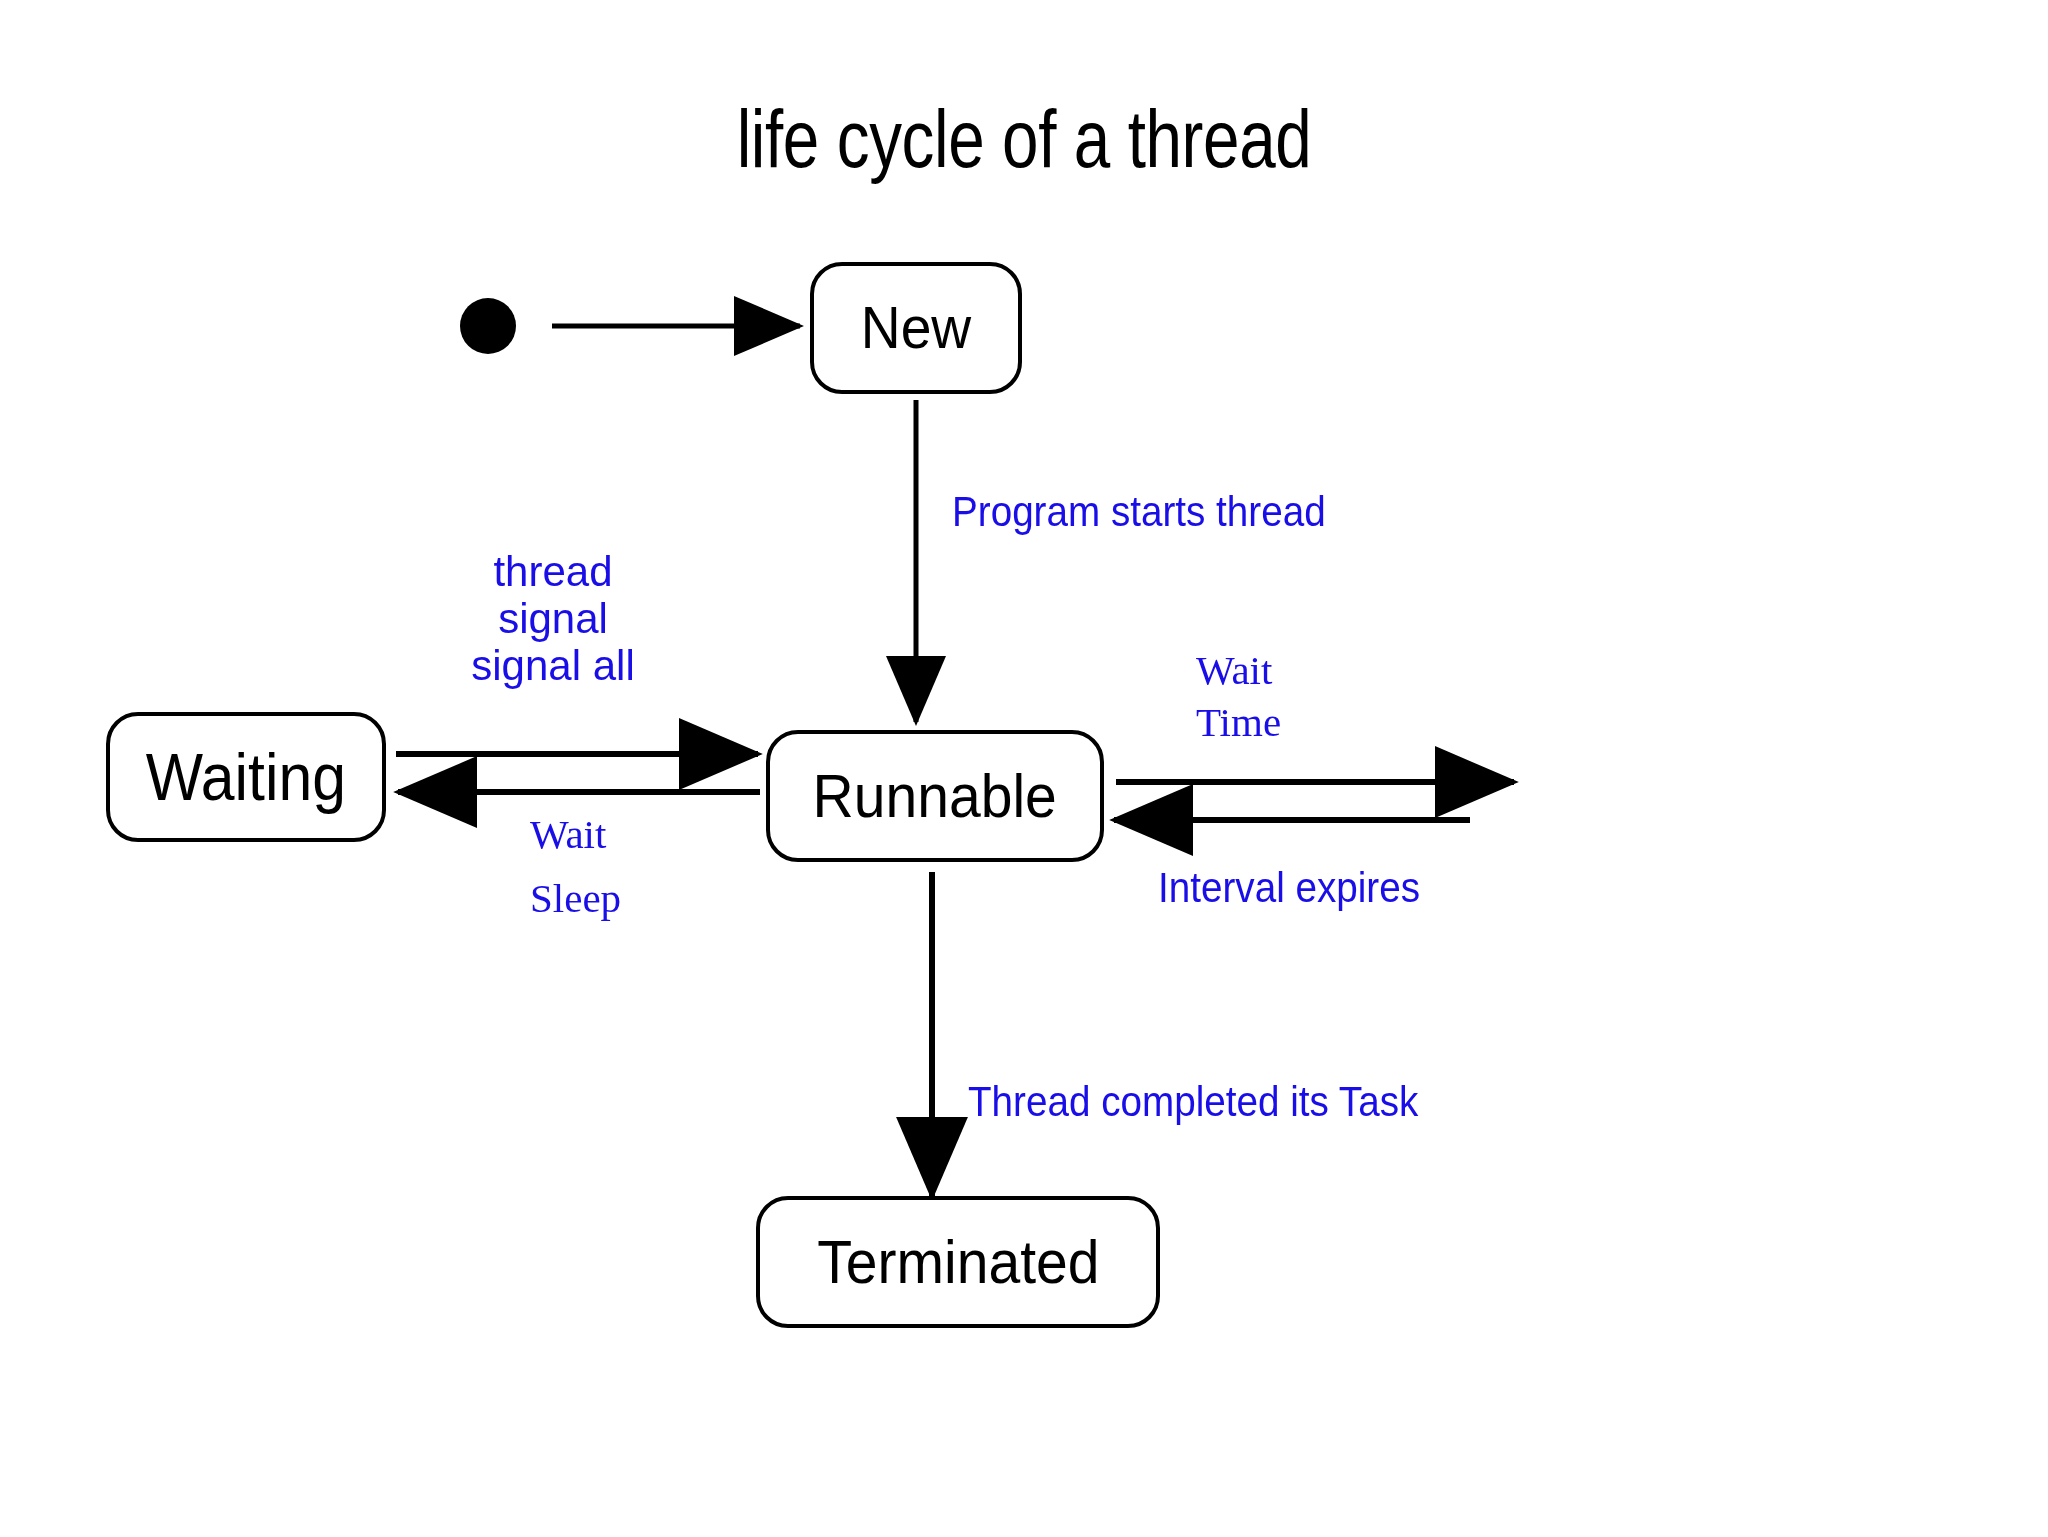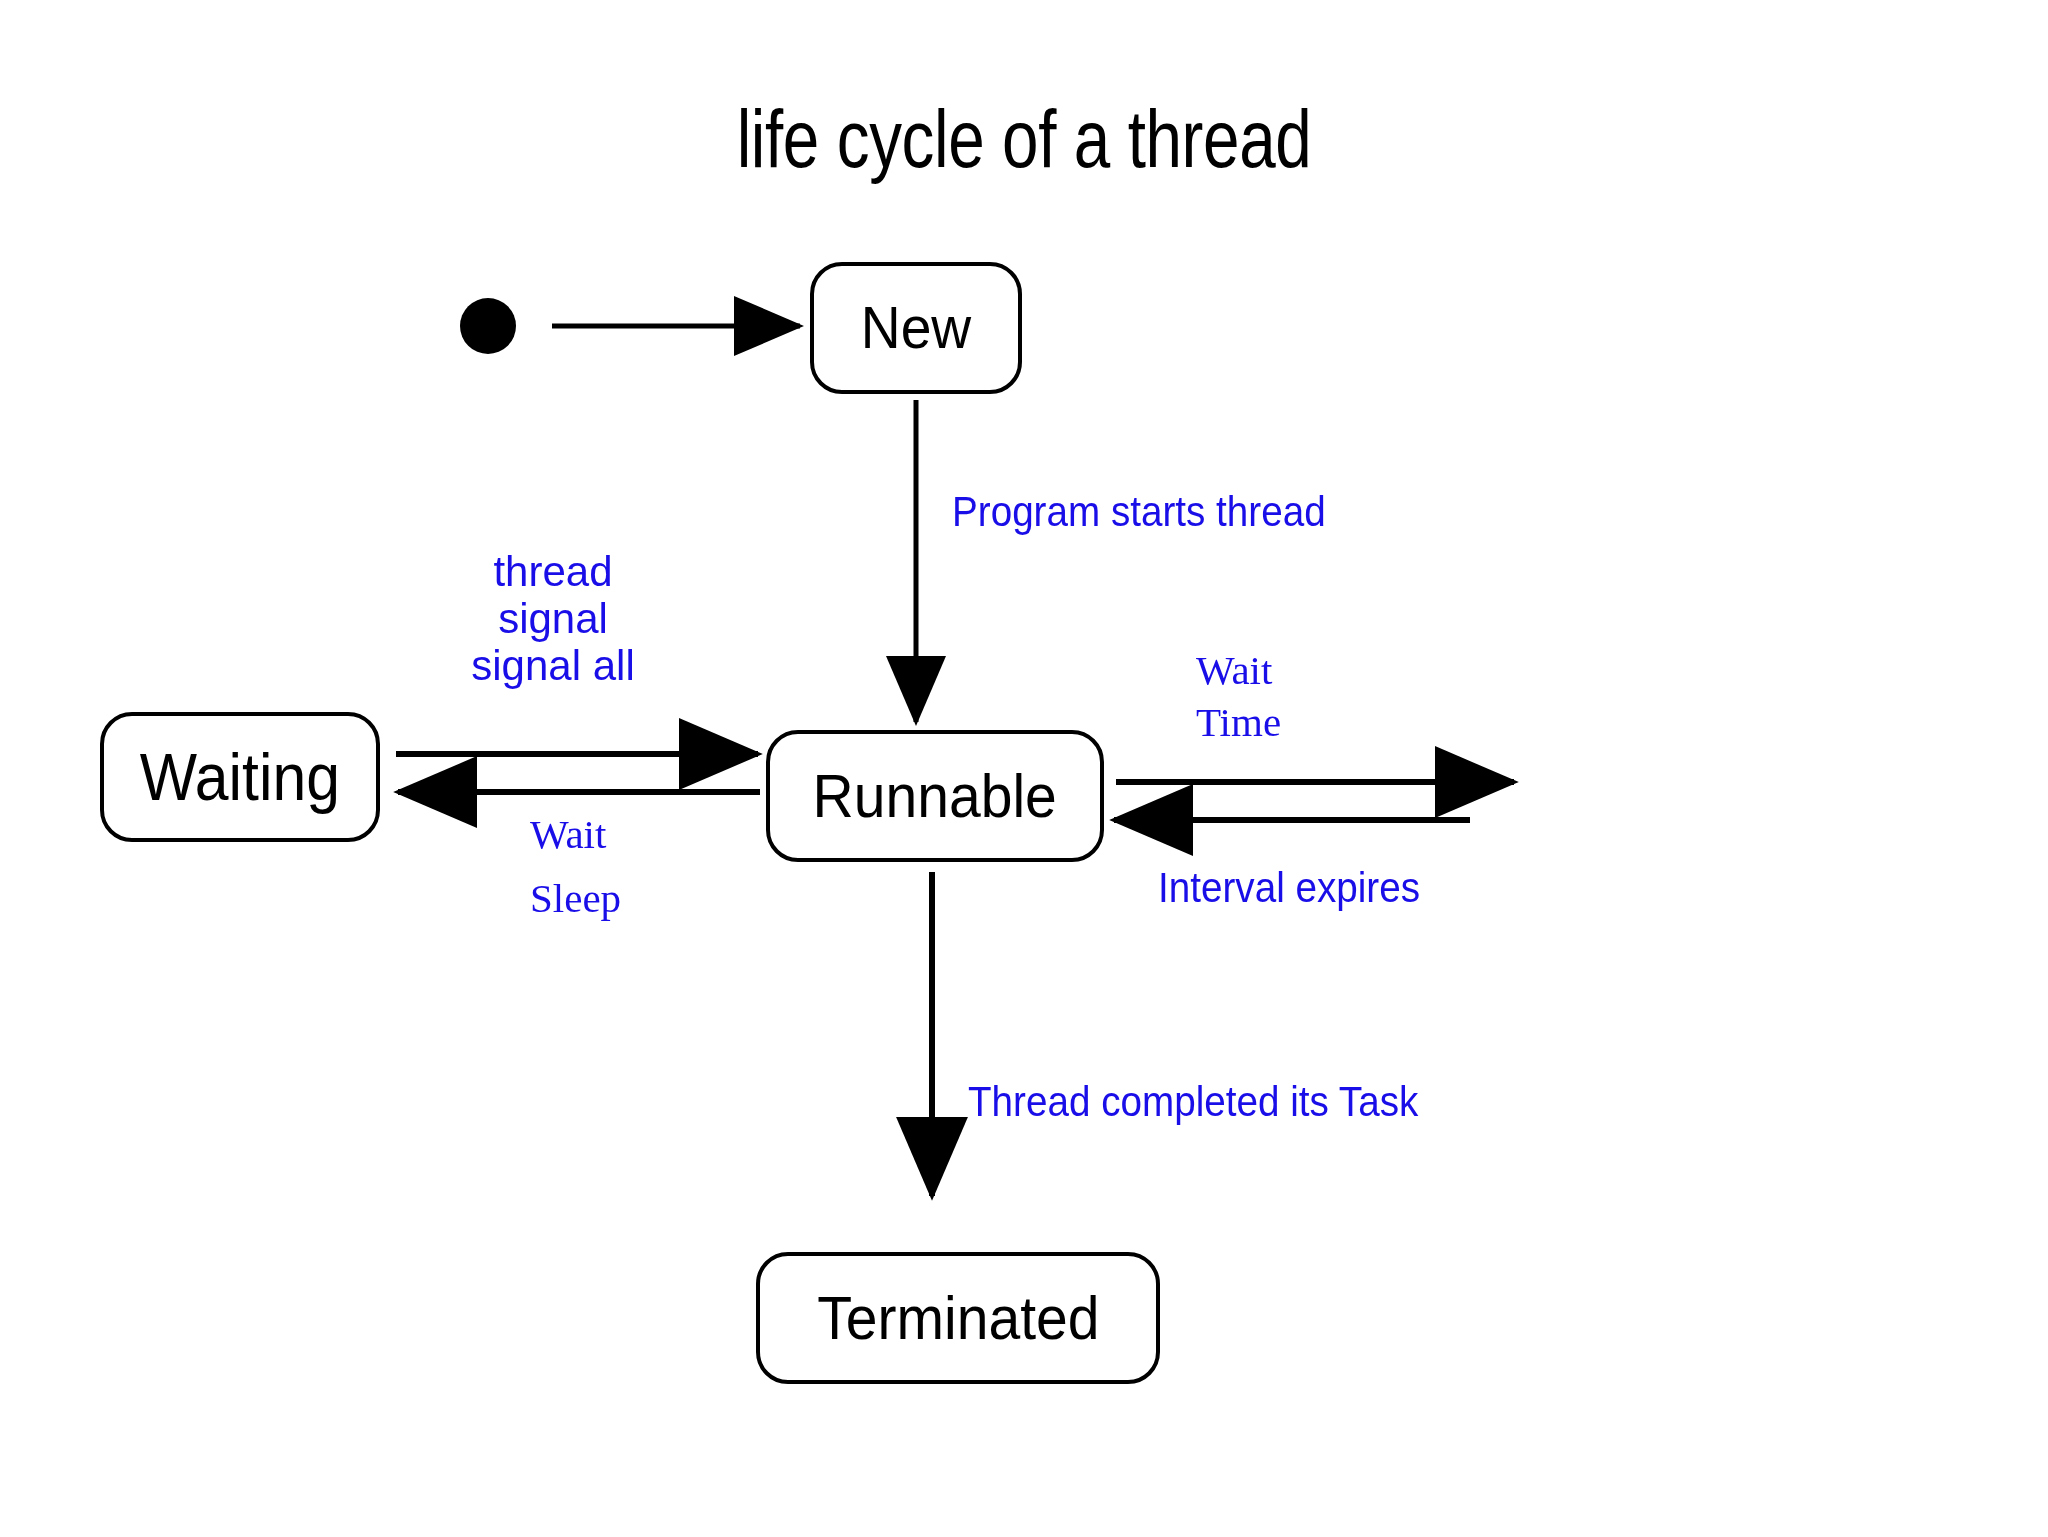--- a/index.html
+++ b/index.html
@@ -57,24 +57,24 @@
   .state-label {
     font-family: "Liberation Sans Narrow", "Liberation Sans", sans-serif;
     font-size: 62px;
     color: #000000;
     white-space: nowrap;
     transform: scaleX(0.92);
     line-height: 1;
   }
 
   #box-new        { left: 810px;  top: 262px;  width: 212px; height: 132px; }
-  #box-waiting    { left: 100px;  top: 712px;  width: 280px; height: 130px; }
+  #box-waiting    { left: 106px;  top: 712px;  width: 280px; height: 130px; }
   #box-runnable   { left: 766px;  top: 730px;  width: 338px; height: 132px; }
   #box-timewait   { left: 1522px; top: 722px;  width: 464px; height: 132px; }
-  #box-terminated { left: 756px;  top: 1252px; width: 404px; height: 132px; }
+  #box-terminated { left: 756px;  top: 1196px; width: 404px; height: 132px; }
 
   #box-new .state-label        { font-size: 60px; }
   #box-waiting .state-label    { font-size: 66px; }
   #box-runnable .state-label   { font-size: 62px; }
   #box-timewait .state-label   { font-size: 64px; }
   #box-terminated .state-label { font-size: 62px; }
 
   
   .edge-label {
     position: absolute;

